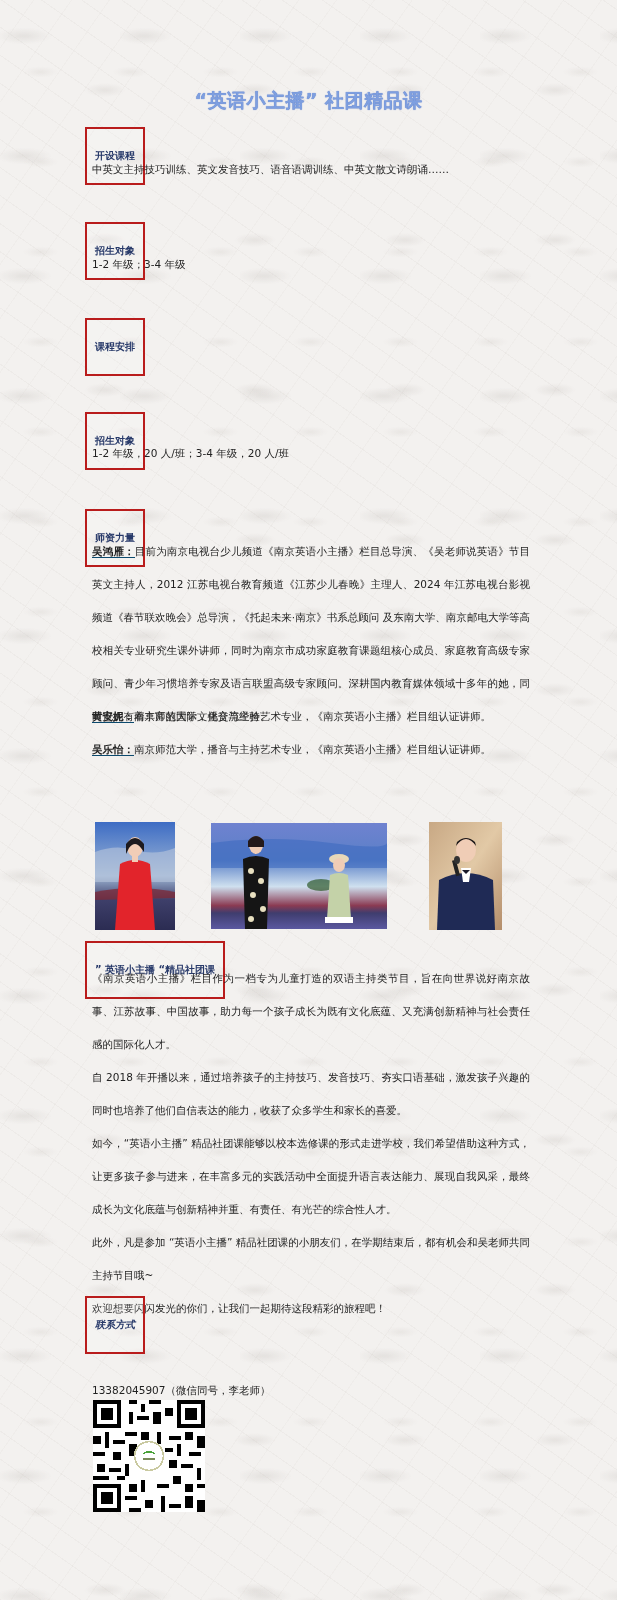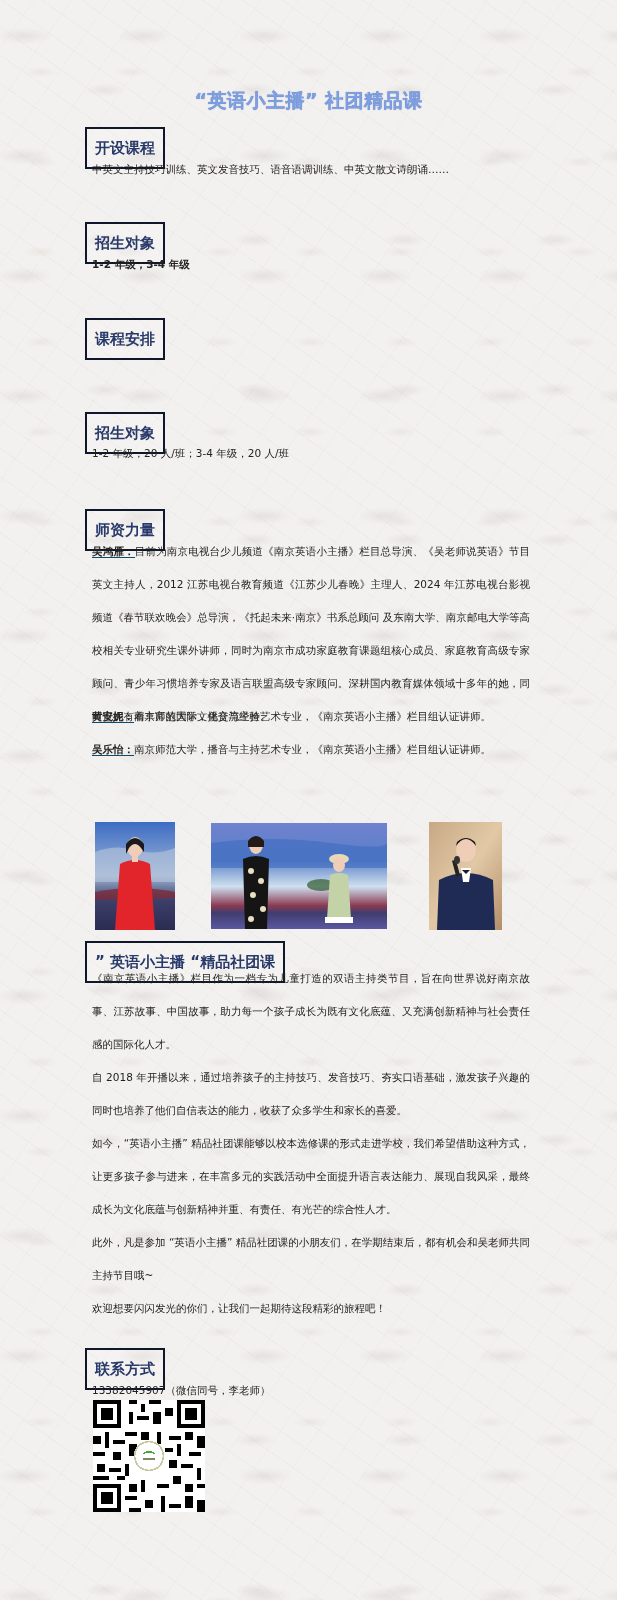--- a/index.html
+++ b/index.html
@@ -23,24 +23,24 @@
     .title {
       position: absolute; left: 0; width: 617px; top: 88px;
       text-align: center;
       font-size: 19px; font-weight: bold;
       color: #7e9fe0;
       text-shadow: 0 0 1px #3d5fb0, 0 0 2px #ffffff;
       letter-spacing: 0.5px;
     }
     .sec-label {
       position: absolute; left: 85px;
-      border: 2px solid #0f172a;
-      padding: 8px 8px;
+      border: 2px solid #b91c1c;
+      padding: 16px 8px;
       height: 22px; line-height: 22px;
-      font-size: 15px; font-weight: bold;
+      font-size: 10px; font-weight: bold;
       color: #283a6a;
       background: rgba(255,255,255,0.15);
     }
     .txt {
       position: absolute; left: 92px; width: 440px;
       font-size: 10.5px; color: #222;
       white-space: nowrap;
     }
     .para {
       position: absolute; left: 92px; width: 438px;
@@ -63,21 +63,21 @@
 <body>
 
 <div class="page">
 
   <div class="title">“英语小主播” 社团精品课</div>
 
   <div class="sec-label" style="top:127px;">开设课程</div>
   <div class="txt" style="top:163px;">中英文主持技巧训练、英文发音技巧、语音语调训练、中英文散文诗朗诵……</div>
 
   <div class="sec-label" style="top:222px;">招生对象</div>
-  <div class="txt" style="top:258px;font-weight:bold;">1-2 年级；3-4 年级</div>
+  <div class="txt" style="top:258px;">1-2 年级；3-4 年级</div>
 
   <div class="sec-label" style="top:318px;">课程安排</div>
 
   <div class="sec-label" style="top:412px;">招生对象</div>
   <div class="txt" style="top:447px;">1-2 年级，20 人/班；3-4 年级，20 人/班</div>
 
   <div class="sec-label" style="top:509px;">师资力量</div>
   <div class="para" style="top:535px;">
     <b>吴鸿雁：</b><span>目前为南京电视台少儿频道《南京英语小主播》栏目总导演、《吴老师说英语》节目英文主持人，2012 江苏电视台教育频道《江苏少儿春晚》主理人、2024 年江苏电视台影视频道《春节联欢晚会》总导演，《托起未来·南京》书系总顾问 及东南大学、南京邮电大学等高校相关专业研究生课外讲师，同时为南京市成功家庭教育课题组核心成员、家庭教育高级专家顾问、青少年习惯培养专家及语言联盟高级专家顾问。深耕国内教育媒体领域十多年的她，同时也拥有着丰富的国际文化交流经验。</span>
   </div>
@@ -158,21 +158,21 @@
     </svg>
   </div>
 
   <div class="sec-label" style="top:941px;">” 英语小主播 “精品社团课</div>
   <div class="para" style="top:962px;">《南京英语小主播》栏目作为一档专为儿童打造的双语主持类节目，旨在向世界说好南京故事、江苏故事、中国故事，助力每一个孩子成长为既有文化底蕴、又充满创新精神与社会责任感的国际化人才。</div>
   <div class="para" style="top:1061px;">自 2018 年开播以来，通过培养孩子的主持技巧、发音技巧、夯实口语基础，激发孩子兴趣的同时也培养了他们自信表达的能力，收获了众多学生和家长的喜爱。</div>
   <div class="para" style="top:1226px;">此外，凡是参加 “英语小主播” 精品社团课的小朋友们，在学期结束后，都有机会和吴老师共同主持节目哦~</div>
   <div class="para" style="top:1127px;">如今，“英语小主播” 精品社团课能够以校本选修课的形式走进学校，我们希望借助这种方式，让更多孩子参与进来，在丰富多元的实践活动中全面提升语言表达能力、展现自我风采，最终成长为文化底蕴与创新精神并重、有责任、有光芒的综合性人才。</div>
   <div class="para" style="top:1292px;">欢迎想要闪闪发光的你们，让我们一起期待这段精彩的旅程吧！</div>
 
-  <div class="sec-label" style="top:1348px;">联系方式</div>
+  <div class="sec-label" style="top:1296px;font-style:italic;">联系方式</div>
   <div class="txt" style="top:1384px;">13382045907（微信同号，李老师）</div>
 
   <div class="qr">
     <svg width="112" height="112" viewBox="0 0 28 28" shape-rendering="crispEdges">
       <rect width="28" height="28" fill="#fff"></rect>
 
       <g fill="#000">
         <rect x="0" y="0" width="7" height="7"></rect>
           <rect x="21" y="0" width="7" height="7"></rect>
           <rect x="0" y="21" width="7" height="7"></rect>

